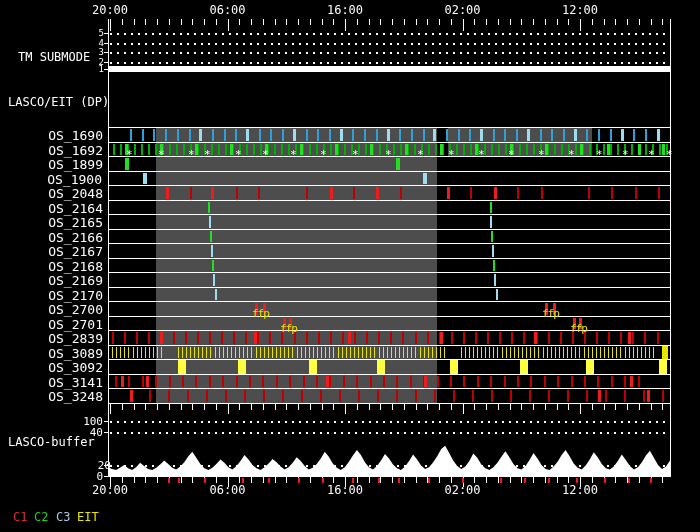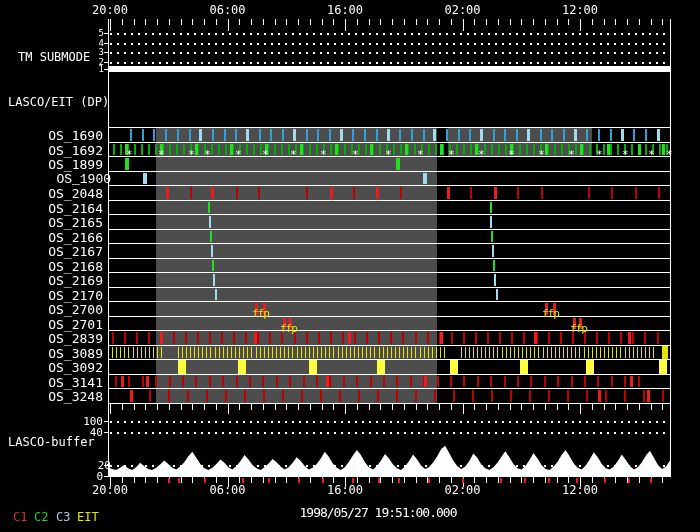--- a/index.html
+++ b/index.html
@@ -23,21 +23,20 @@
              font-size:13px;letter-spacing:-1px;color:#fff;}
   .legend-item{position:absolute;font-size:12px;line-height:12px;top:511px;white-space:nowrap;}
 </style>
 </head>
 <body>
 
 <div id="screen">
   <div class="lbl" style="left:18px;top:51px;">TM SUBMODE</div>
   <div class="lbl" style="left:8px;top:96px;">LASCO/EIT (DP)</div>
   <div class="lbl" style="left:8px;top:436px;">LASCO-buffer</div>
-  <div id="timestamp">1998/05/27 19:51:00.000</div>
   <div id="gen">
       <div class="tick" style="left: 110px; top: 19px; height: 12px;"></div>
       <div class="tick" style="left: 110px; top: 404px; height: 10px;"></div>
       <div class="tick" style="left: 110px; top: 477px; height: 10px;"></div>
       <div class="tick" style="left: 121.75px; top: 19px; height: 6px;"></div>
       <div class="tick" style="left: 121.75px; top: 404px; height: 6px;"></div>
       <div class="tick" style="left: 121.75px; top: 477px; height: 6px;"></div>
       <div class="tick" style="left: 133.5px; top: 19px; height: 6px;"></div>
       <div class="tick" style="left: 133.5px; top: 404px; height: 6px;"></div>
       <div class="tick" style="left: 133.5px; top: 477px; height: 6px;"></div>
@@ -380,21 +379,21 @@
       <div class="ast" style="left: 538px; top: 148.5px; z-index: 5;">*</div>
       <div class="ast" style="left: 568px; top: 148.5px; z-index: 5;">*</div>
       <div class="ast" style="left: 596px; top: 148.5px; z-index: 5;">*</div>
       <div class="ast" style="left: 622px; top: 148.5px; z-index: 5;">*</div>
       <div class="ast" style="left: 648px; top: 148.5px; z-index: 5;">*</div>
       <div class="ast" style="left: 666px; top: 148.5px; z-index: 5;">*</div>
       <div class="row-label" style="left: 3px; top: 158px;">OS_1899</div>
       <div class="winseg" style="left: 156px; top: 157px; width: 281px; height: 13.5px;"></div>
       <div class="etick" style="left: 125px; top: 158px; width: 4px; height: 11.5px; background: rgb(32, 224, 32);"></div>
       <div class="etick" style="left: 396px; top: 158px; width: 4px; height: 11.5px; background: rgb(32, 224, 32);"></div>
-      <div class="row-label" style="left: 11px; top: 172.5px; font-family: Liberation Mono, monospace;">OS_1900</div>
+      <div class="row-label" style="left: 2px; top: 172.5px;">OS_1900</div>
       <div class="winseg" style="left: 156px; top: 171.5px; width: 281px; height: 13.5px;"></div>
       <div class="etick" style="left: 143px; top: 172.5px; width: 4px; height: 11.5px; background: rgb(159, 220, 240);"></div>
       <div class="etick" style="left: 423px; top: 172.5px; width: 4px; height: 11.5px; background: rgb(159, 220, 240);"></div>
       <div class="row-label" style="left: 3px; top: 187px;">OS_2048</div>
       <div class="winseg" style="left: 156px; top: 186px; width: 281px; height: 13.5px;"></div>
       <div class="etick" style="left: 190px; top: 187px; width: 2px; height: 11.5px; background: rgb(192, 0, 0);"></div>
       <div class="etick" style="left: 236px; top: 187px; width: 2px; height: 11.5px; background: rgb(192, 0, 0);"></div>
       <div class="etick" style="left: 258px; top: 187px; width: 2px; height: 11.5px; background: rgb(192, 0, 0);"></div>
       <div class="etick" style="left: 306px; top: 187px; width: 2px; height: 11.5px; background: rgb(192, 0, 0);"></div>
       <div class="etick" style="left: 353px; top: 187px; width: 2px; height: 11.5px; background: rgb(192, 0, 0);"></div>

